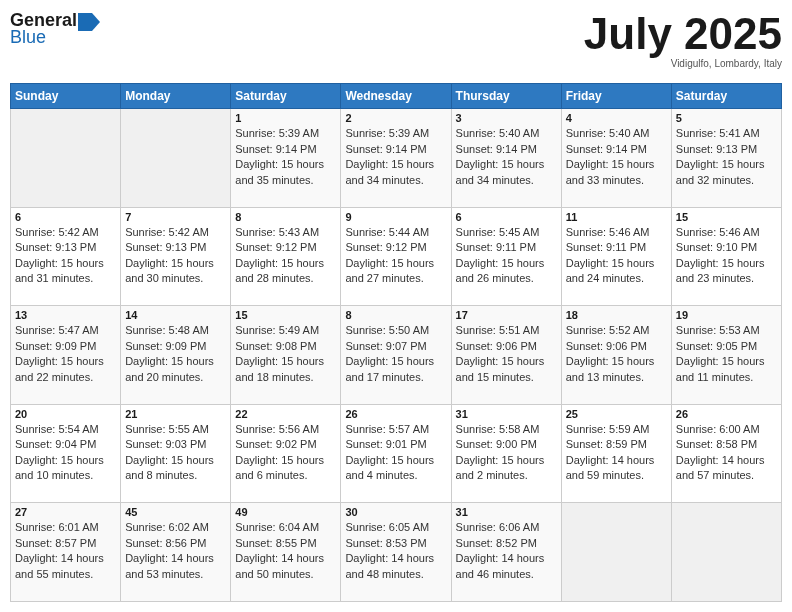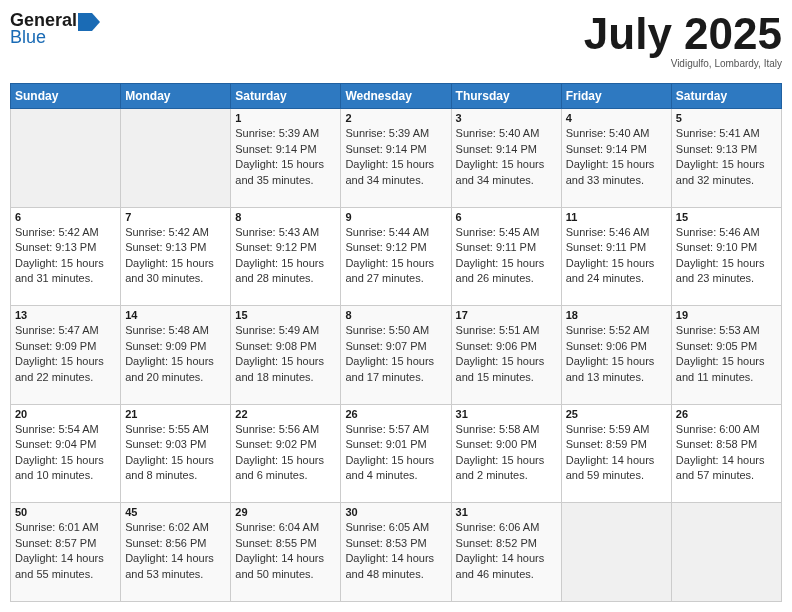--- a/index.html
+++ b/index.html
@@ -236,29 +236,29 @@
             <span class="day-num">25</span>
             <div class="day-info">Sunrise: 5:59 AM<br>Sunset: 8:59 PM<br>Daylight: 14 hours and 59 minutes.</div>
           </td>
           <td>
             <span class="day-num">26</span>
             <div class="day-info">Sunrise: 6:00 AM<br>Sunset: 8:58 PM<br>Daylight: 14 hours and 57 minutes.</div>
           </td>
         </tr>
         <tr>
           <td>
-            <span class="day-num">50</span>
+            <span class="day-num">27</span>
             <div class="day-info">Sunrise: 6:01 AM<br>Sunset: 8:57 PM<br>Daylight: 14 hours and 55 minutes.</div>
           </td>
           <td>
             <span class="day-num">45</span>
             <div class="day-info">Sunrise: 6:02 AM<br>Sunset: 8:56 PM<br>Daylight: 14 hours and 53 minutes.</div>
           </td>
           <td>
-            <span class="day-num">29</span>
+            <span class="day-num">49</span>
             <div class="day-info">Sunrise: 6:04 AM<br>Sunset: 8:55 PM<br>Daylight: 14 hours and 50 minutes.</div>
           </td>
           <td>
             <span class="day-num">30</span>
             <div class="day-info">Sunrise: 6:05 AM<br>Sunset: 8:53 PM<br>Daylight: 14 hours and 48 minutes.</div>
           </td>
           <td>
             <span class="day-num">31</span>
             <div class="day-info">Sunrise: 6:06 AM<br>Sunset: 8:52 PM<br>Daylight: 14 hours and 46 minutes.</div>
           </td>

